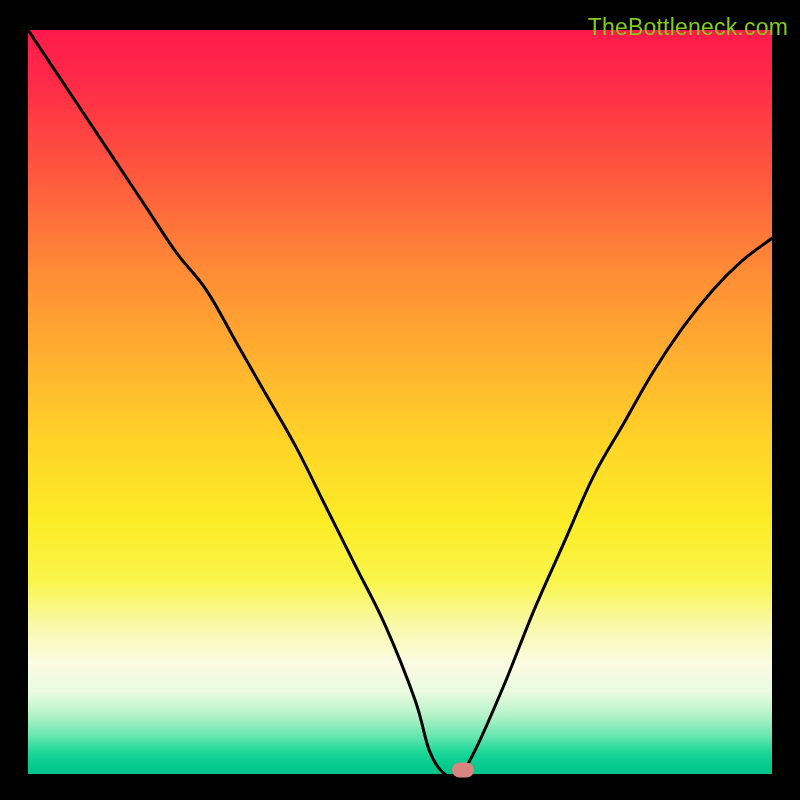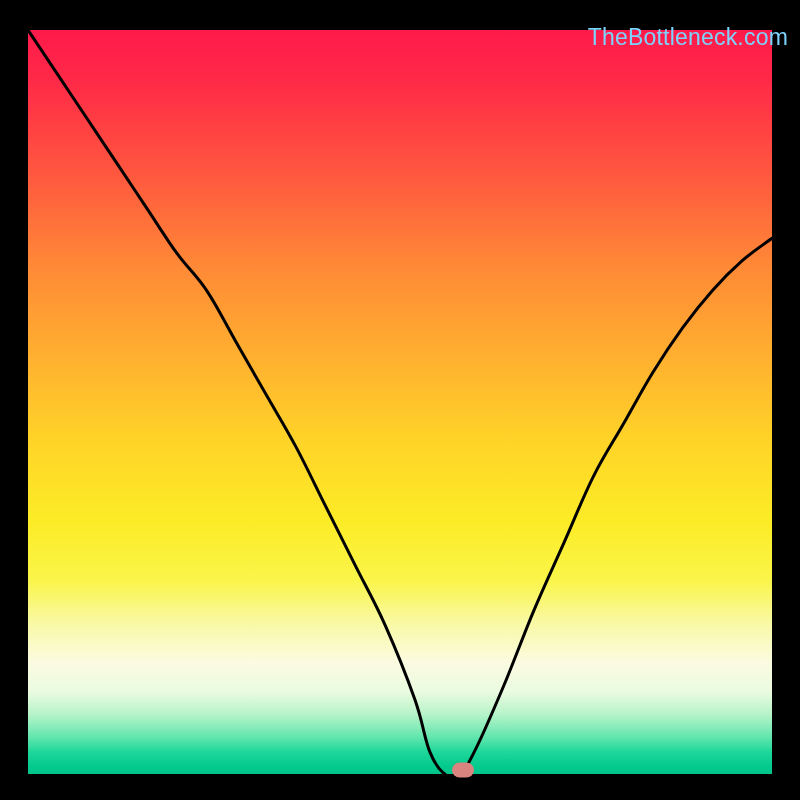--- a/index.html
+++ b/index.html
@@ -6,23 +6,23 @@
   body {
     width: 800px;
     height: 800px;
     background: #000;
     position: relative;
     font-family: Arial, Helvetica, sans-serif;
     overflow: hidden;
   }
   .watermark {
     position: absolute;
-    top: 24px;
+    top: 14px;
     right: 12px;
-    color: #7dd3fc;
+    color: #84cc16;
     font-size: 23px;
     font-weight: 500;
     letter-spacing: 0.2px;
     z-index: 5;
   }
   .plot-frame {
     position: absolute;
     left: 28px;
     top: 30px;
     width: 744px;

